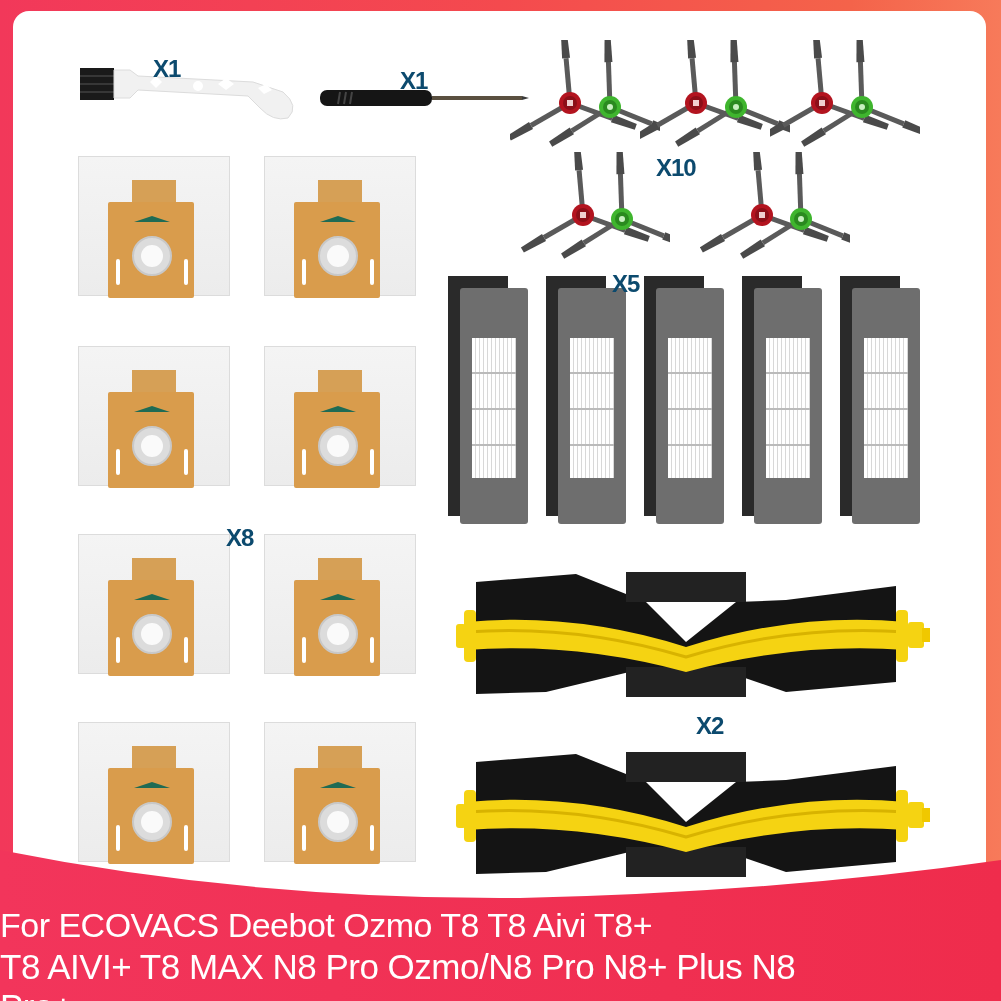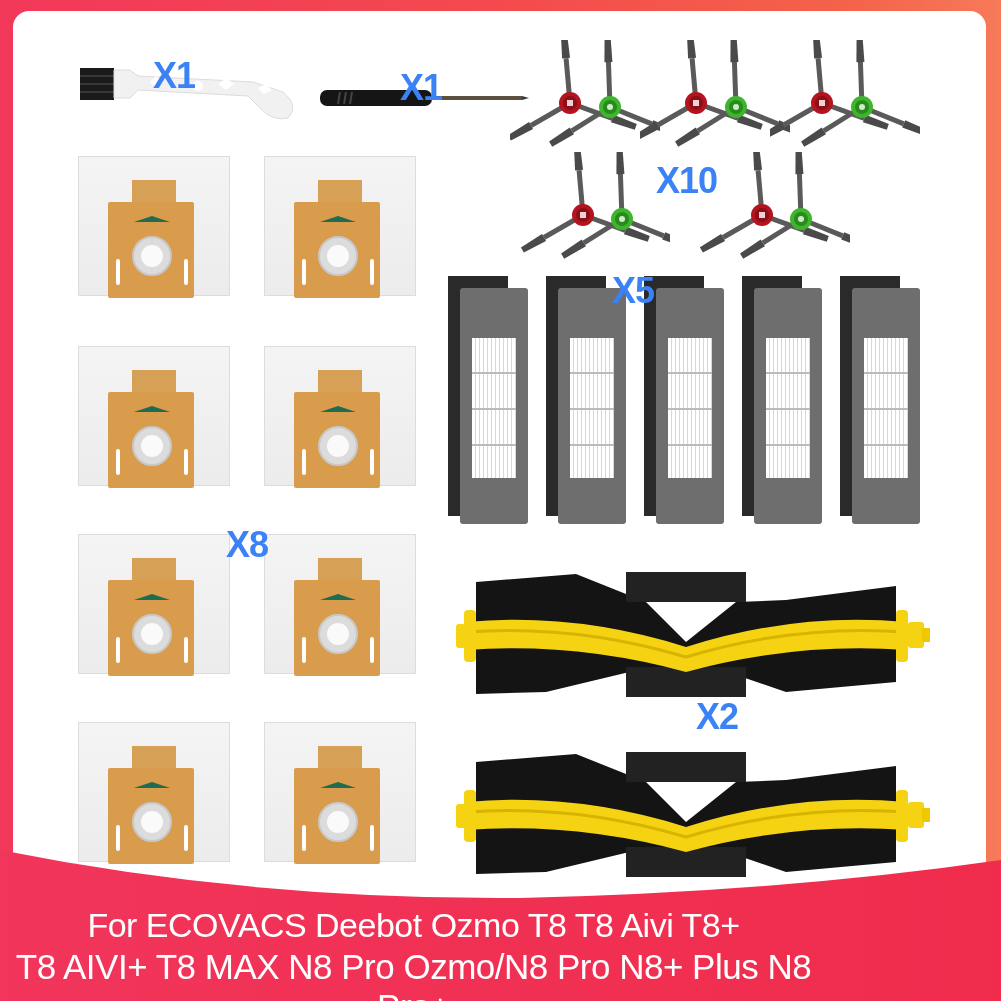--- a/index.html
+++ b/index.html
@@ -2,24 +2,24 @@
 <html><head>
 <meta charset="utf-8">
 <style>
   html,body{margin:0;padding:0;}
   body{width:1001px;height:1001px;overflow:hidden;position:relative;
     background:linear-gradient(90deg,#f2385a 0%,#f44a4e 50%,#f4634a 85%,#f77a5a 100%);
     font-family:"Liberation Sans","DejaVu Sans",sans-serif;}
   .card{position:absolute;left:13px;top:11px;width:973px;height:905px;background:#fff;border-radius:16px;overflow:hidden;}
   .bottom-band{position:absolute;left:0;top:820px;width:1001px;height:181px;}
   .bottom-band svg{position:absolute;left:0;top:0;}
-  .caption{position:absolute;left:0;width:827px;text-align:center;color:#fff;font-weight:400;letter-spacing:-0.5px;}
+  .caption{position:absolute;left:0;width:827px;text-align:left;color:#fff;font-weight:400;letter-spacing:-0.5px;}
   .cap1{top:906px;font-size:34px;}
   .cap2{top:947px;font-size:35px;}
-  .qty{position:absolute;color:#3b82f6;font-weight:700;font-size:36px;letter-spacing:-1px;font-family:"Liberation Sans",sans-serif;}
+  .qty{position:absolute;color:#0c4a6e;font-weight:700;font-size:24px;letter-spacing:-1px;font-family:"Liberation Sans",sans-serif;}
   .item{position:absolute;}
   
   .bag{position:absolute;width:164px;height:152px;}
   .bag .sheet{position:absolute;left:8px;top:10px;width:150px;height:138px;background:linear-gradient(180deg,#f4f4f4,#ececec);border:1px solid #dcdcdc;}
   .bag .tab{position:absolute;left:62px;top:34px;width:44px;height:24px;background:#d6a056;}
   .bag .card-plate{position:absolute;left:38px;top:56px;width:86px;height:96px;background:#d99c4c;border-radius:2px;}
   .bag .tri{position:absolute;left:64px;top:70px;width:0;height:0;border-left:18px solid transparent;border-right:18px solid transparent;border-bottom:6px solid #1f6b54;}
   .bag .ring{position:absolute;left:62px;top:90px;width:40px;height:40px;border-radius:50%;background:#dcdcdc;border:2px solid #c8c8c8;box-sizing:border-box;}
   .bag .ring::after{content:"";position:absolute;left:7px;top:7px;width:22px;height:22px;border-radius:50%;background:#fafafa;}
   .bag .slot{position:absolute;top:113px;width:4px;height:26px;background:#fff;border-radius:2px;}
@@ -115,21 +115,21 @@
       <use href="#sb-red" x="63" y="63"></use>
       <use href="#sb-green" x="102" y="67"></use>
     </svg>
 </div>
 <div class="sb" style="left:700px;top:152px;">
   <svg width="150" height="110" viewBox="0 0 150 110">
       <use href="#sb-red" x="62" y="63"></use>
       <use href="#sb-green" x="101" y="67"></use>
     </svg>
 </div>
-<div class="qty" style="left:656px;top:160px;text-align:center;">X10</div>
+<div class="qty" style="left:656px;top:154px;text-align:center;">X10</div>
 
 <div class="filter" style="left:448px;top:276px;">
     <div class="foam"></div>
     <div class="frame"></div>
     <div class="hepa"></div>
   </div>
 <div class="filter" style="left:546px;top:276px;">
     <div class="foam"></div>
     <div class="frame"></div>
     <div class="hepa"></div>
@@ -244,21 +244,21 @@
 <div class="brush" style="left:456px;top:572px;">
   <svg width="480" height="130" viewBox="0 0 480 130">
       <use href="#main-brush"></use>
     </svg>
 </div>
 <div class="brush" style="left:456px;top:752px;">
   <svg width="480" height="130" viewBox="0 0 480 130">
       <use href="#main-brush"></use>
     </svg>
 </div>
-<div class="qty" style="left:696px;top:696px;text-align:right;">X2</div>
+<div class="qty" style="left:696px;top:712px;text-align:right;">X2</div>
 
 <div class="bottom-band">
   <svg width="1001" height="181" viewBox="0 0 1001 181">
     <defs>
         <linearGradient id="bandg" x1="0" x2="1" y1="0" y2="0">
           <stop offset="0" stop-color="#f2355b"></stop>
           <stop offset="1" stop-color="#ef2c4c"></stop>
         </linearGradient>
       </defs>
     <path d="M0 30 Q250 80 520 78 Q780 72 1001 40 L1001 181 L0 181 Z" fill="url(#bandg)"></path>

